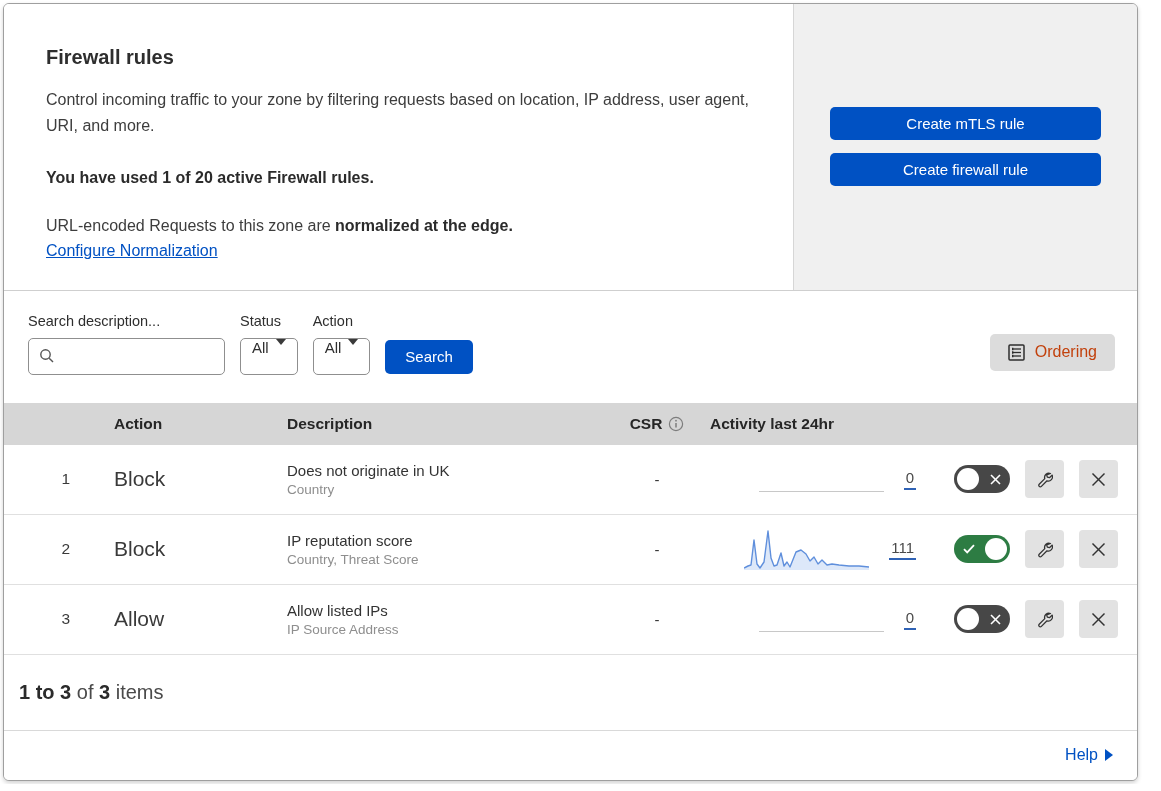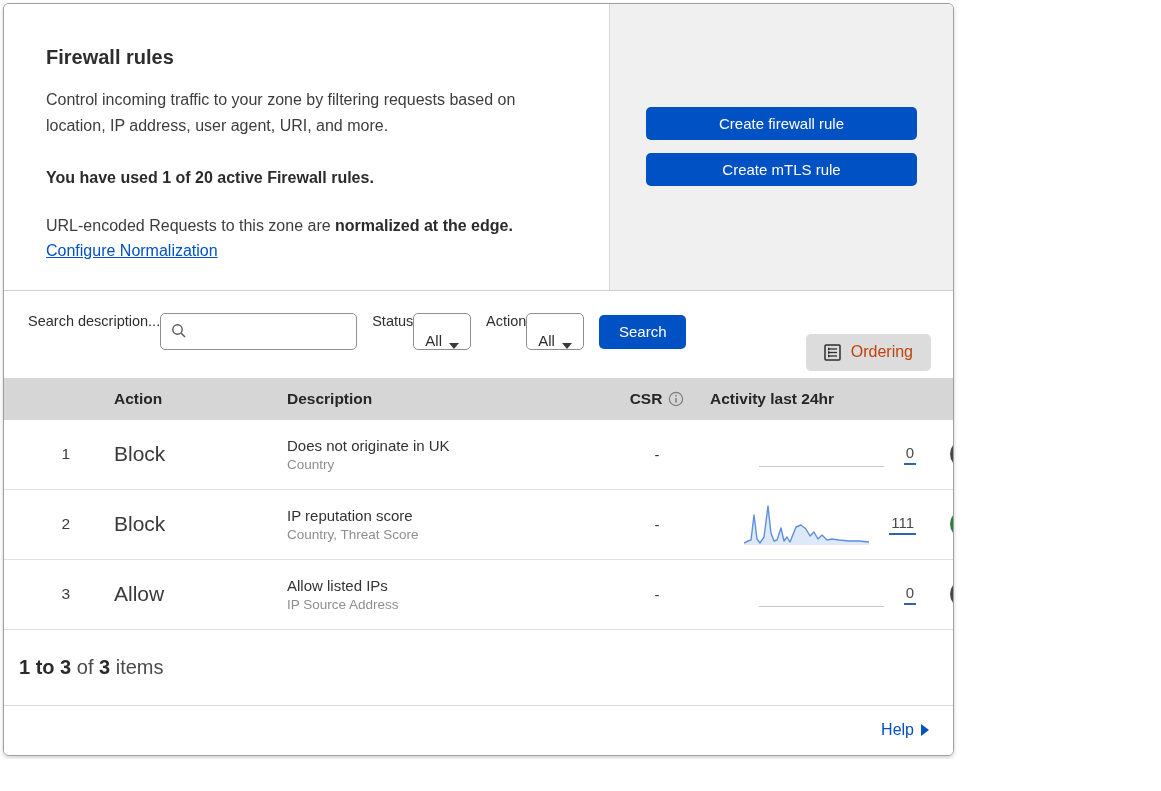--- a/index.html
+++ b/index.html
@@ -1,18 +1,18 @@
 <!DOCTYPE html>
 <html><head>
 <meta charset="utf-8">
 <style>
   * { box-sizing: border-box; margin: 0; padding: 0; }
   html,body { background:#fff; font-family:"Liberation Sans", sans-serif; color:#333; }
   .card {
-    width:951px; margin:3px; border:1px solid #9f9f9f; border-radius:6px;
+    width:1135px; margin:3px; border:1px solid #9f9f9f; border-radius:6px;
     overflow:hidden; background:#fff; box-shadow:0 2px 4px rgba(0,0,0,.18);
   }
 
   
   .top { display:flex; border-bottom:1px solid #cfcfcf; }
   .top-left { flex:1; padding:42px 40px 30px 42px; background:#fff; }
   .top-right {
     width:344px; background:#f0f0f0; border-left:1px solid #d6d6d6;
     display:flex; flex-direction:column; justify-content:center; align-items:center; gap:13px;
   }
@@ -24,29 +24,29 @@
   .link { font-size:16px; color:#0051c3; text-decoration:underline; cursor:pointer; display:inline-block; }
   .btn-primary {
     display:block; width:271px; height:33px; background:#0051c3; color:#fff;
     border:none; border-radius:5px; font-size:15px; font-family:inherit; cursor:pointer;
     line-height:33px; text-align:center;
   }
 
   
   .filterbar { position:relative; padding:22px 24px 28px 24px; background:#fff; }
   .filter-group { display:flex; align-items:flex-start; gap:15px; }
-  .fcol { display:flex; flex-direction:row; }
+  .fcol { display:flex; flex-direction:column; }
   .flabel { font-size:14.5px; color:#2e2e2e; margin-bottom:9px; }
   .search-box {
     width:197px; height:37px; border:1px solid #8f8f8f; border-radius:5px; background:#fff;
     display:flex; align-items:center; padding:0 10px; cursor:text;
   }
   .select-box {
     height:37px; min-width:52px; border:1px solid #8f8f8f; border-radius:5px; background:#fff;
-    display:flex; align-items:flex-end; justify-content:center; gap:7px; padding:0 11px;
+    display:flex; align-items:flex-start; justify-content:center; gap:7px; padding:0 11px;
     font-size:15px; color:#2e2e2e; cursor:pointer;
   }
   .btn-search {
     height:34px; padding:0 20px; background:#0051c3; color:#fff; border:none; border-radius:5px;
     font-size:15px; font-family:inherit; cursor:pointer; align-self:flex-end; margin-bottom:1px;
   }
   .filters-right { position:absolute; right:22px; top:43px; }
   .btn-ordering {
     height:37px; padding:0 18px; background:#dcdcdc; color:#c2410c; border:none; border-radius:5px;
     font-size:16px; font-family:inherit; cursor:pointer; display:flex; align-items:center; gap:10px;
@@ -105,22 +105,22 @@
 
   <div class="top">
     <div class="top-left">
       <h1 class="page-title">Firewall rules</h1>
       <p class="desc">Control incoming traffic to your zone by filtering requests based on location, IP address, user agent, URI, and more.</p>
       <p class="usage">You have used 1 of 20 active Firewall rules.</p>
       <p class="norm"><span>URL-encoded Requests to this zone are </span><b>normalized at the edge.</b></p>
       <a class="link">Configure Normalization</a>
     </div>
     <div class="top-right">
+      <button class="btn-primary">Create mTLS rule</button>
       <button class="btn-primary">Create firewall rule</button>
-      <button class="btn-primary">Create mTLS rule</button>
     </div>
   </div>
 
   <div class="filterbar">
     <div class="filter-group">
       <div class="fcol">
         <span class="flabel">Search description...</span>
         <div class="search-box">
           <span style="display:flex;">
             <svg width="16" height="16" viewBox="0 0 16 16">

